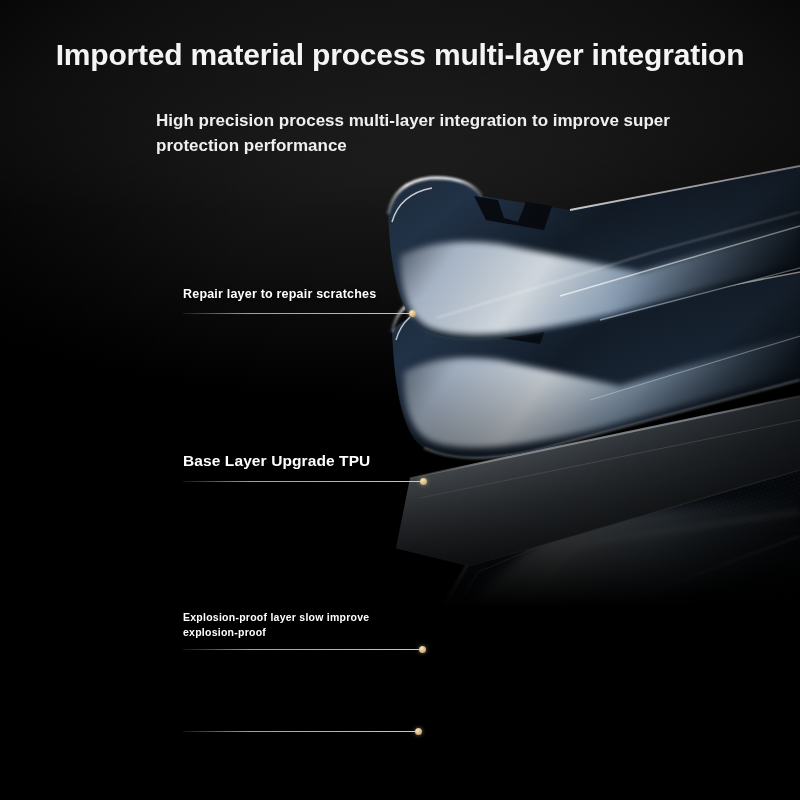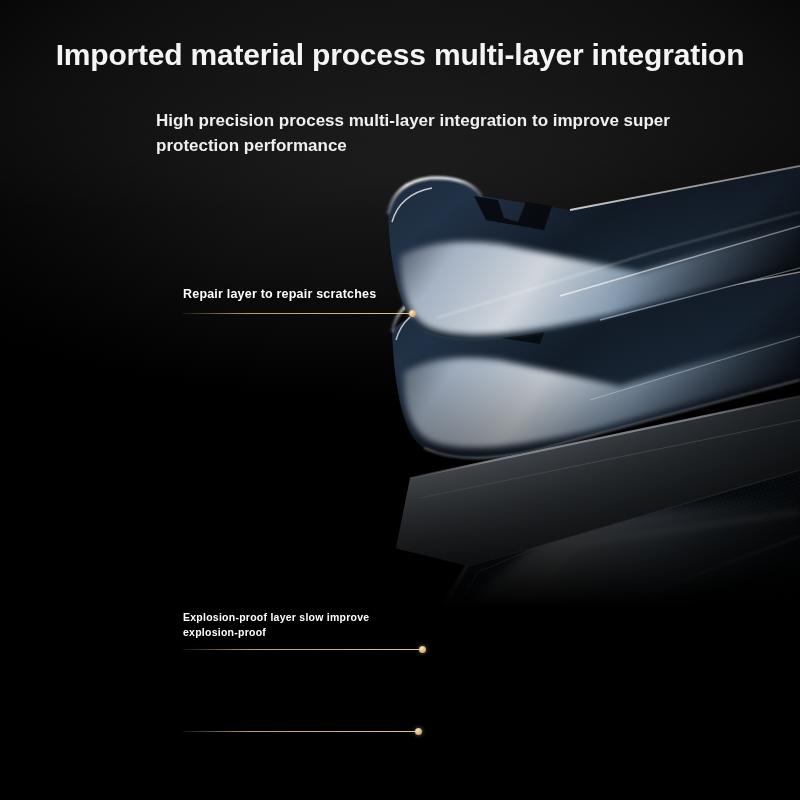--- a/index.html
+++ b/index.html
@@ -272,20 +272,27 @@
 
 
   <div class="callout md" style="top:286px">
     <div class="c-text">Repair layer to repair scratches</div>
     <div class="c-line">
       <div class="rule" style="width:229px"></div>
       <div class="dot" style="left:226px"></div>
     </div>
   </div>
 
+  <div class="callout lg" style="top:450px">
+    <div class="c-text">Base Layer Upgrade TPU</div>
+    <div class="c-line">
+      <div class="rule" style="width:240px"></div>
+      <div class="dot" style="left:237px"></div>
+    </div>
+  </div>
 
   <div class="callout sm" style="top:610px">
     <div class="c-text">Explosion-proof layer slow improve
 explosion-proof</div>
     <div class="c-line">
       <div class="rule" style="width:239px"></div>
       <div class="dot" style="left:236px"></div>
     </div>
   </div>
 

